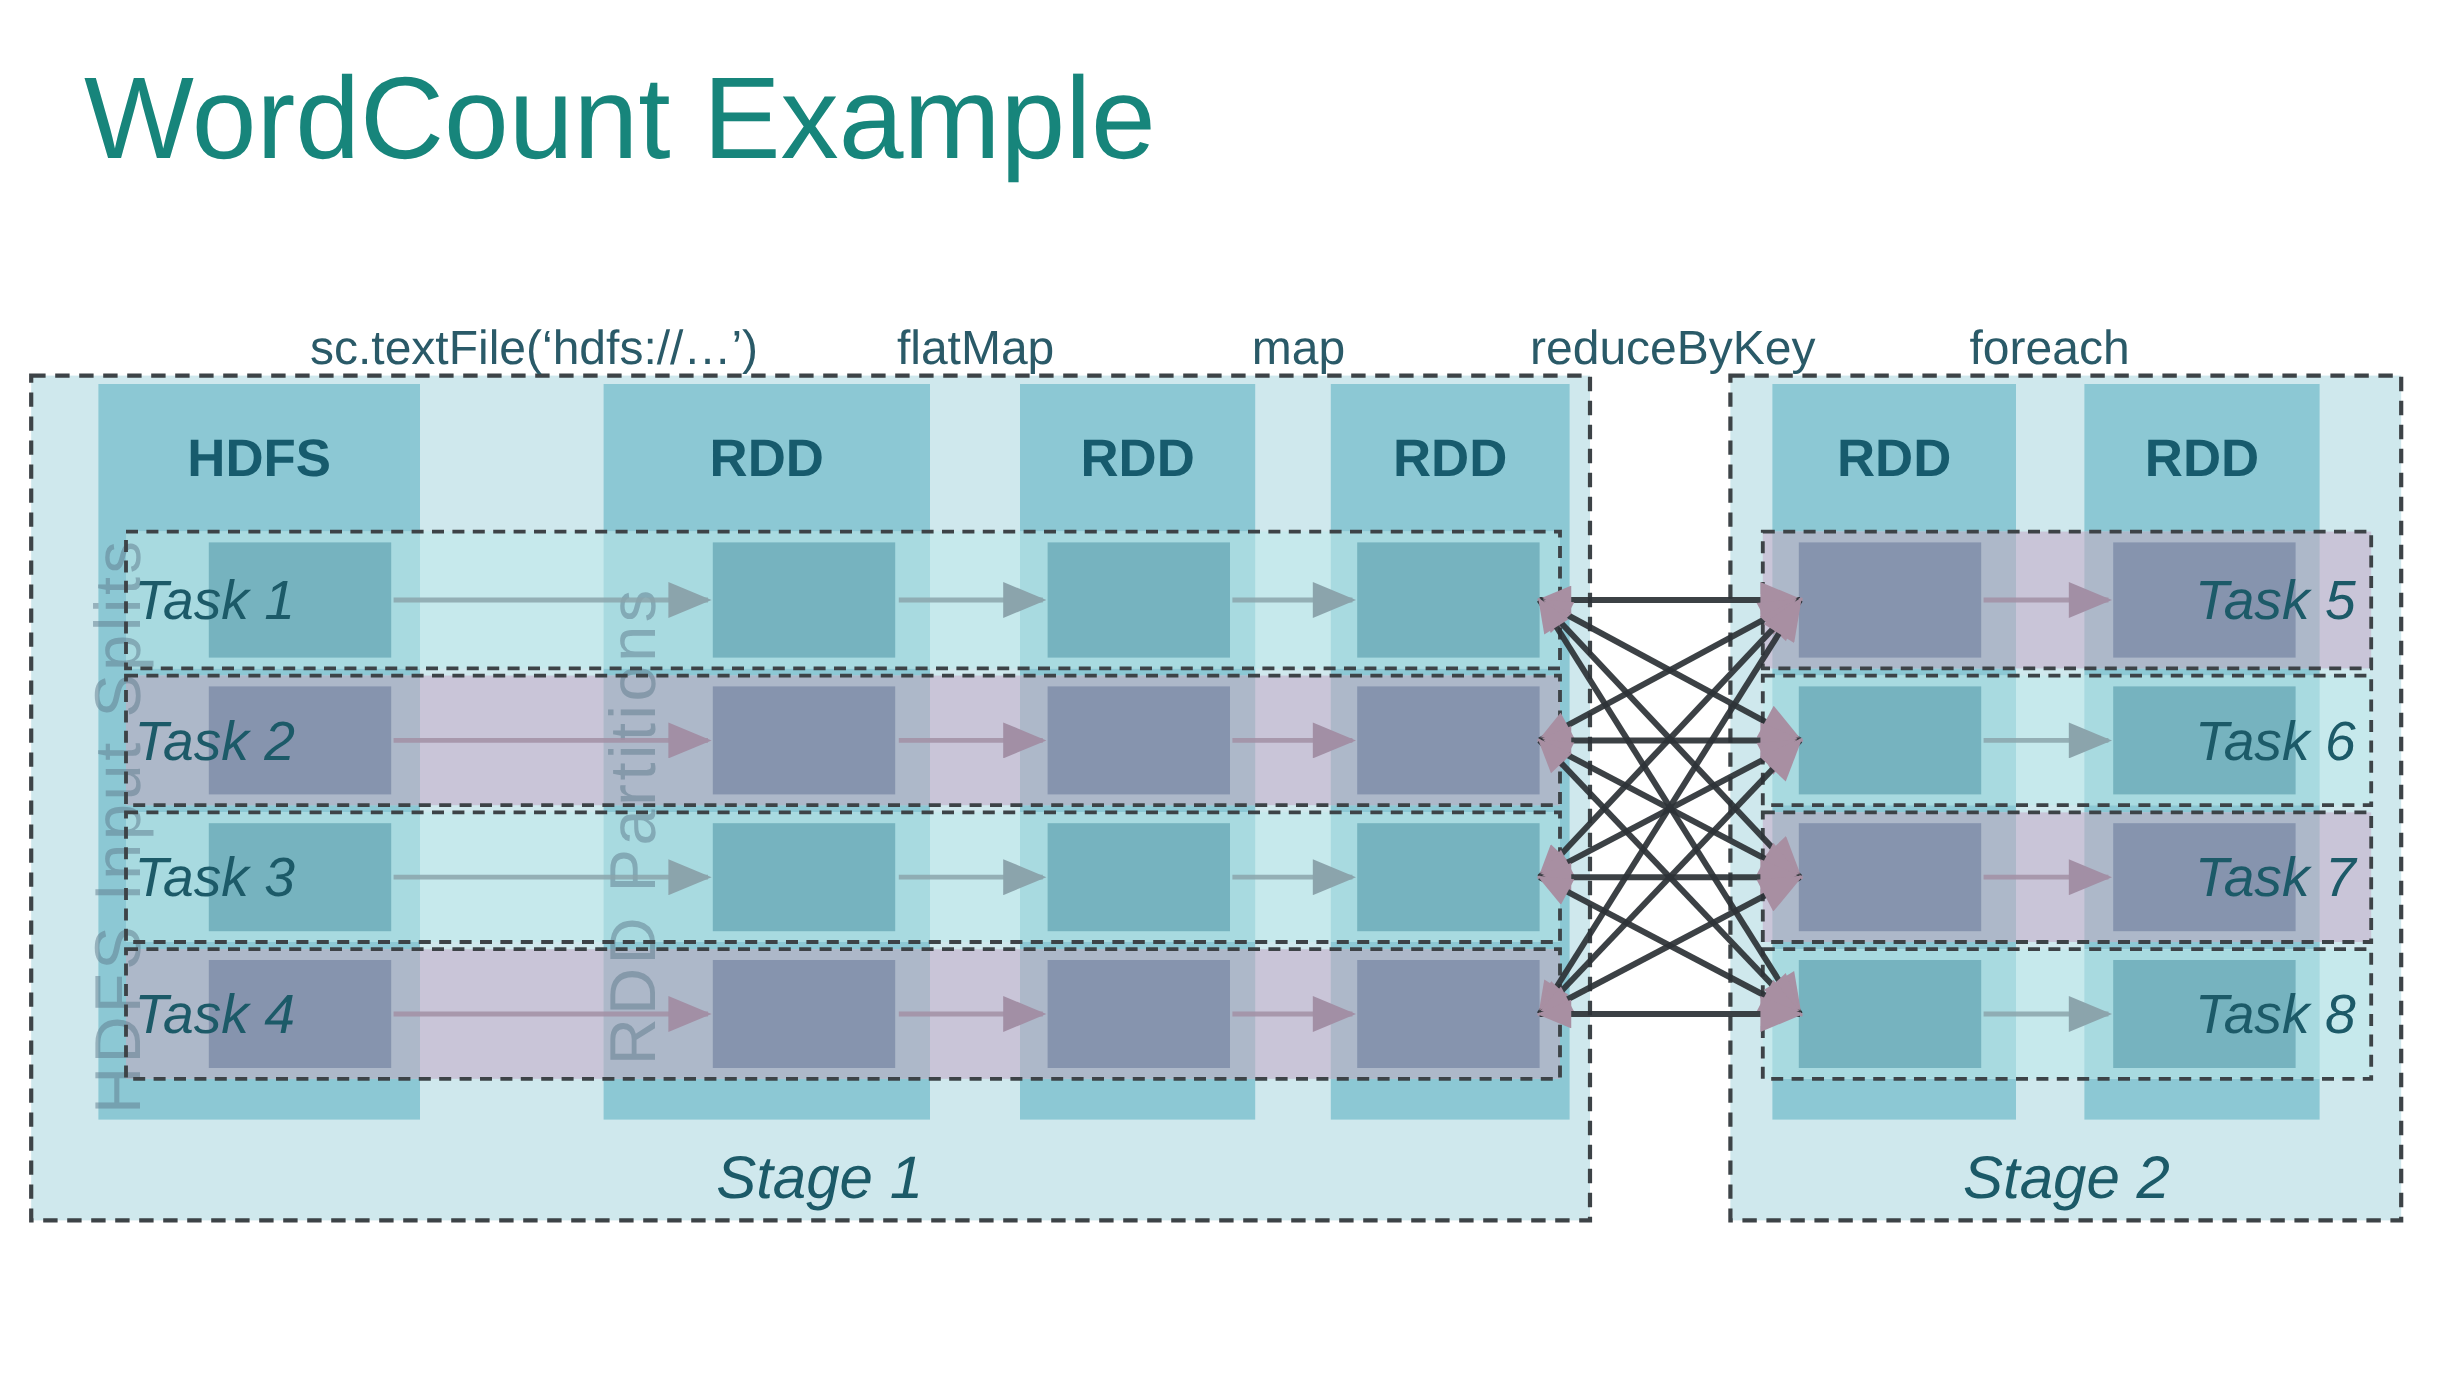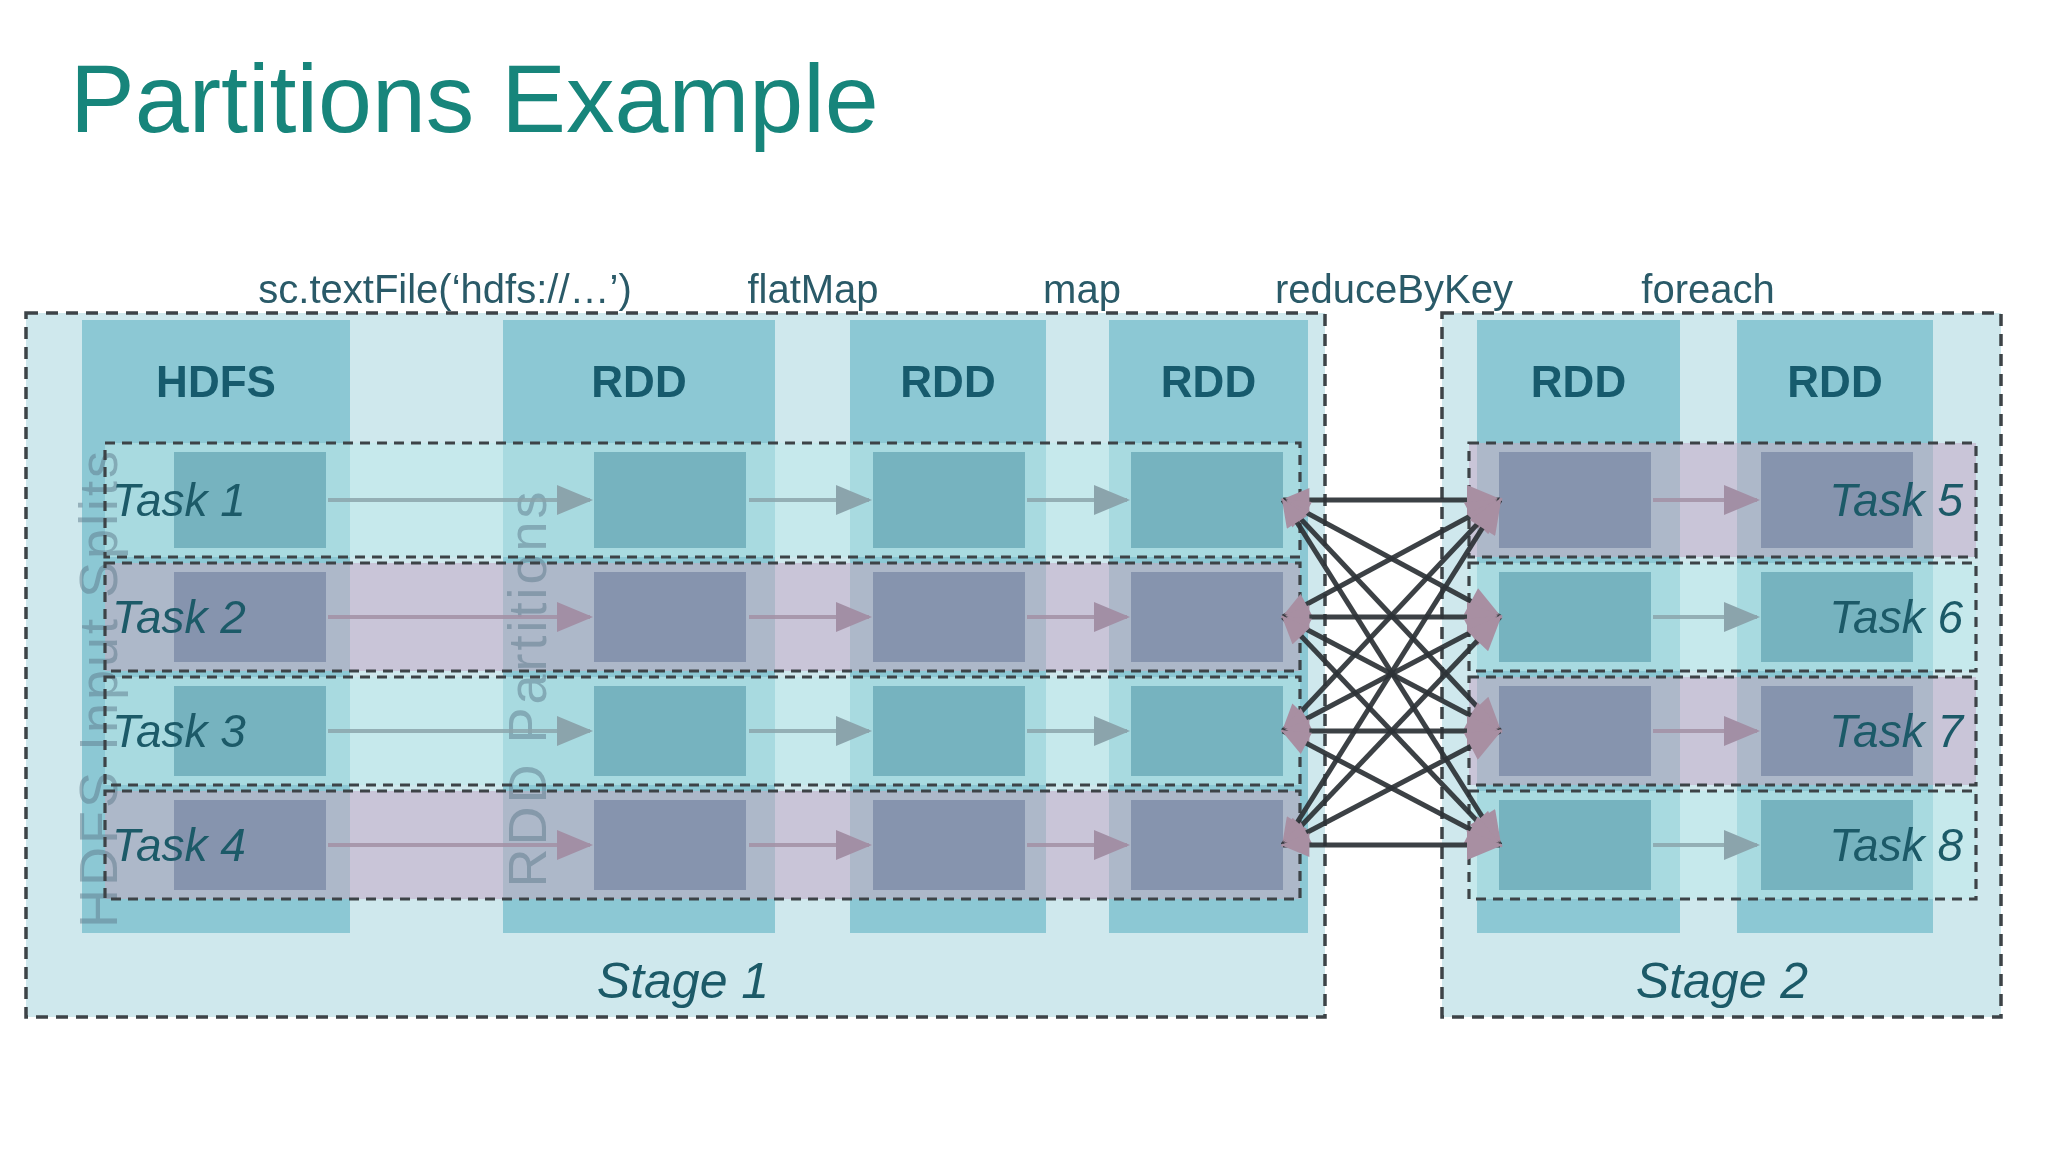--- a/index.html
+++ b/index.html
@@ -19,21 +19,21 @@
     letter-spacing:0px;
     line-height:1.1;
   }
   svg.diagram{position:absolute;left:0;top:0;}
   svg text{font-family:"Liberation Sans", sans-serif;}
 </style>
 </head>
 <body>
 
 <div class="slide">
-  <h1 class="title" style="color: rgb(23, 133, 123);">Partitions Example</h1>
+  <h1 class="title" style="color: rgb(23, 133, 123);">WordCount Example</h1>
   <svg class="diagram" width="2048" height="1152" viewBox="0 0 2048 1152" xmlns="http://www.w3.org/2000/svg">
       <defs>
         <marker id="head-teal" viewBox="0 0 12 10" refX="11" refY="5" markerWidth="46" markerHeight="30" markerUnits="userSpaceOnUse" orient="auto">
           <path d="M0,0 L12,5 L0,10 Z" fill="#8ba4ac"></path>
         </marker>
         <marker id="head-purple" viewBox="0 0 12 10" refX="11" refY="5" markerWidth="46" markerHeight="30" markerUnits="userSpaceOnUse" orient="auto">
           <path d="M0,0 L12,5 L0,10 Z" fill="#a28fa5"></path>
         </marker>
         <marker id="shuf-end" viewBox="0 0 12 10" refX="11" refY="5" markerWidth="40" markerHeight="30" markerUnits="userSpaceOnUse" orient="auto">
           <path d="M0,0 L12,5 L0,10 Z" fill="#a88fa2"></path>

